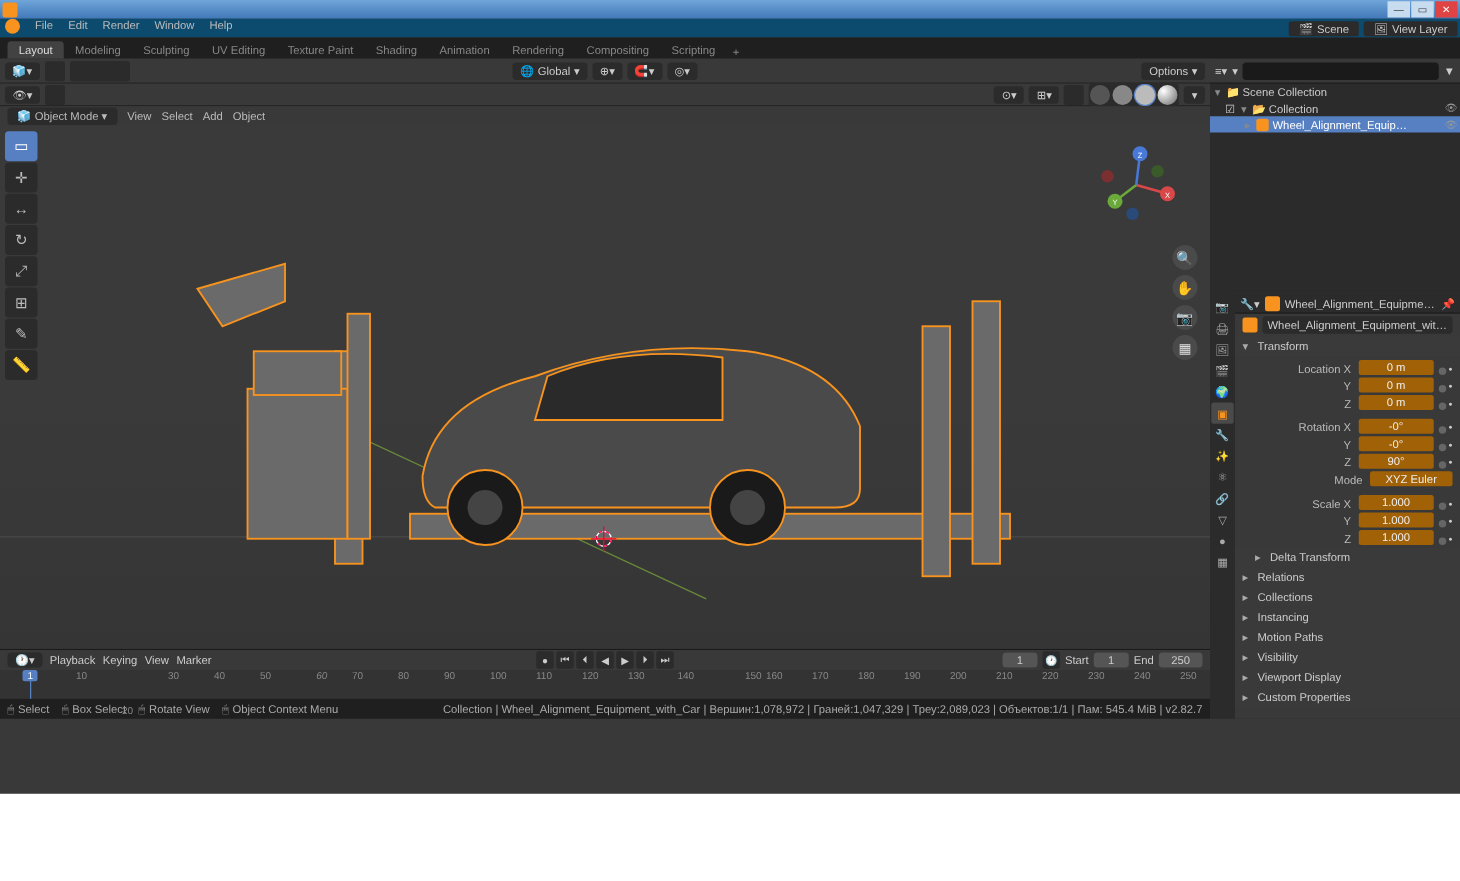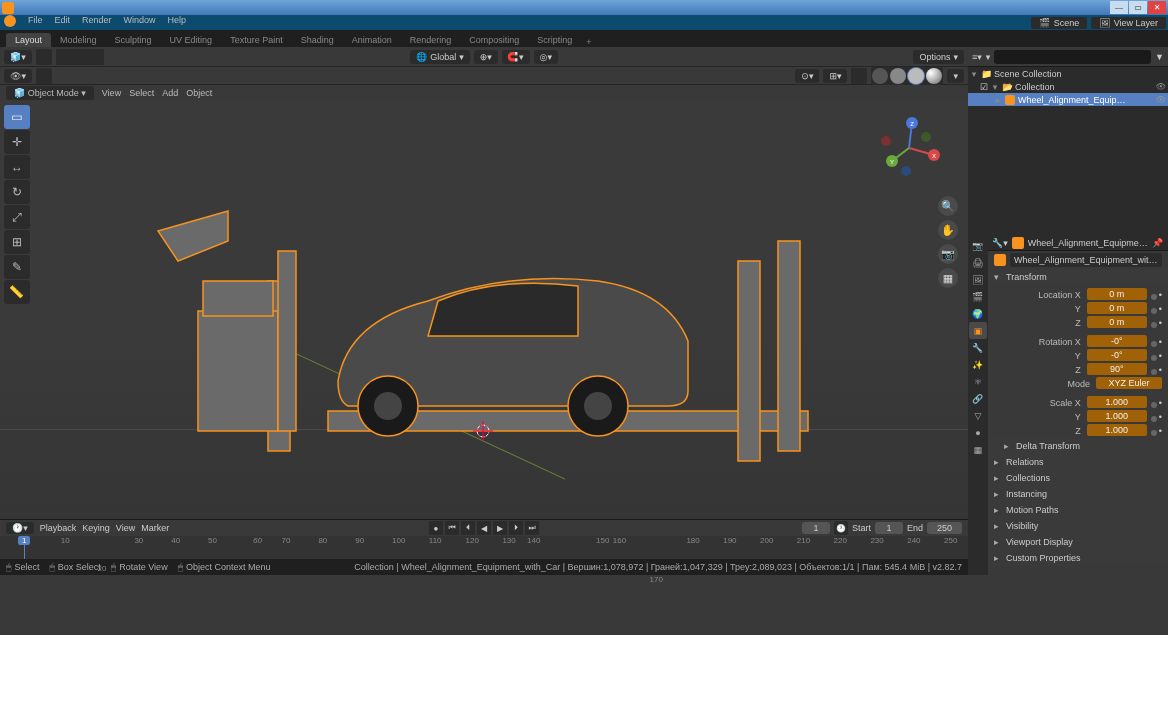--- a/index.html
+++ b/index.html
@@ -277,24 +277,24 @@
               <span style="left: 171.2px;">40</span>
               <span style="left: 208px;">50</span>
               <span style="left: 253px; font-style: italic;">60</span>
               <span style="left: 281.6px;">70</span>
               <span style="left: 318.4px;">80</span>
               <span style="left: 355.2px;">90</span>
               <span style="left: 392px;">100</span>
               <span style="left: 428.8px;">110</span>
               <span style="left: 465.6px;">120</span>
               <span style="left: 502.4px;">130</span>
-              <span style="left: 527px; text-align: right;">140</span>
+              <span style="left: 542px; text-align: right;">140</span>
               <span style="left: 576px; margin-left: 20px;">150</span>
               <span style="left: 612.8px;">160</span>
-              <span style="left: 649.6px; margin-top: 39px;">170</span>
+              <span style="left: 649.6px;">170</span>
               <span style="left: 686.4px;">180</span>
               <span style="left: 723.2px;">190</span>
               <span style="left: 760px;">200</span>
               <span style="left: 796.8px;">210</span>
               <span style="left: 833.6px;">220</span>
               <span style="left: 870.4px;">230</span>
               <span style="left: 907.2px;">240</span>
               <span style="left: 944px;">250</span>
             </div>
           <div class="cursor"></div>

